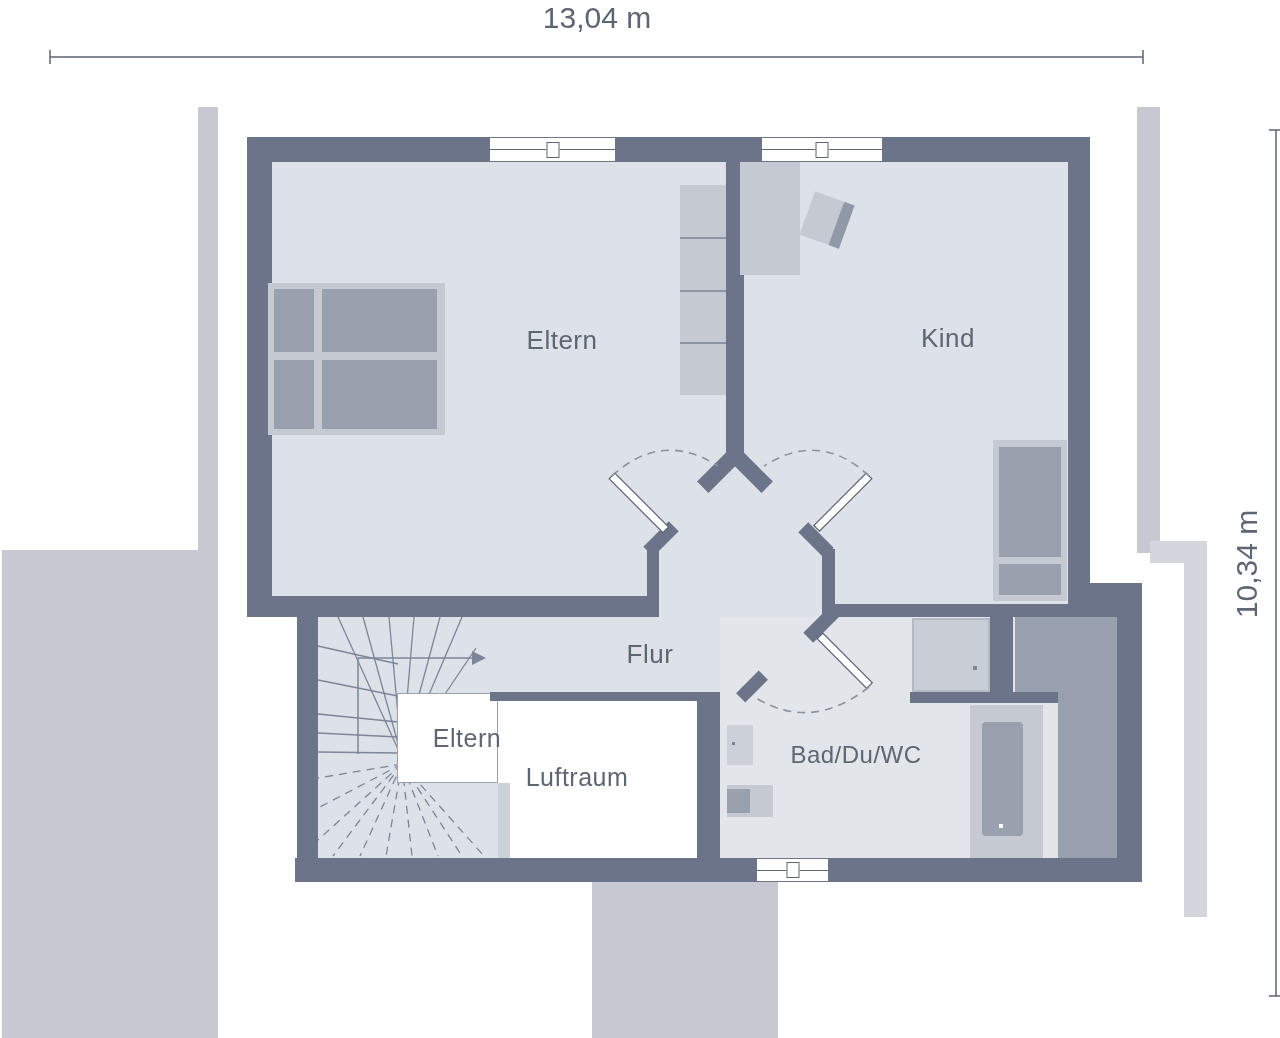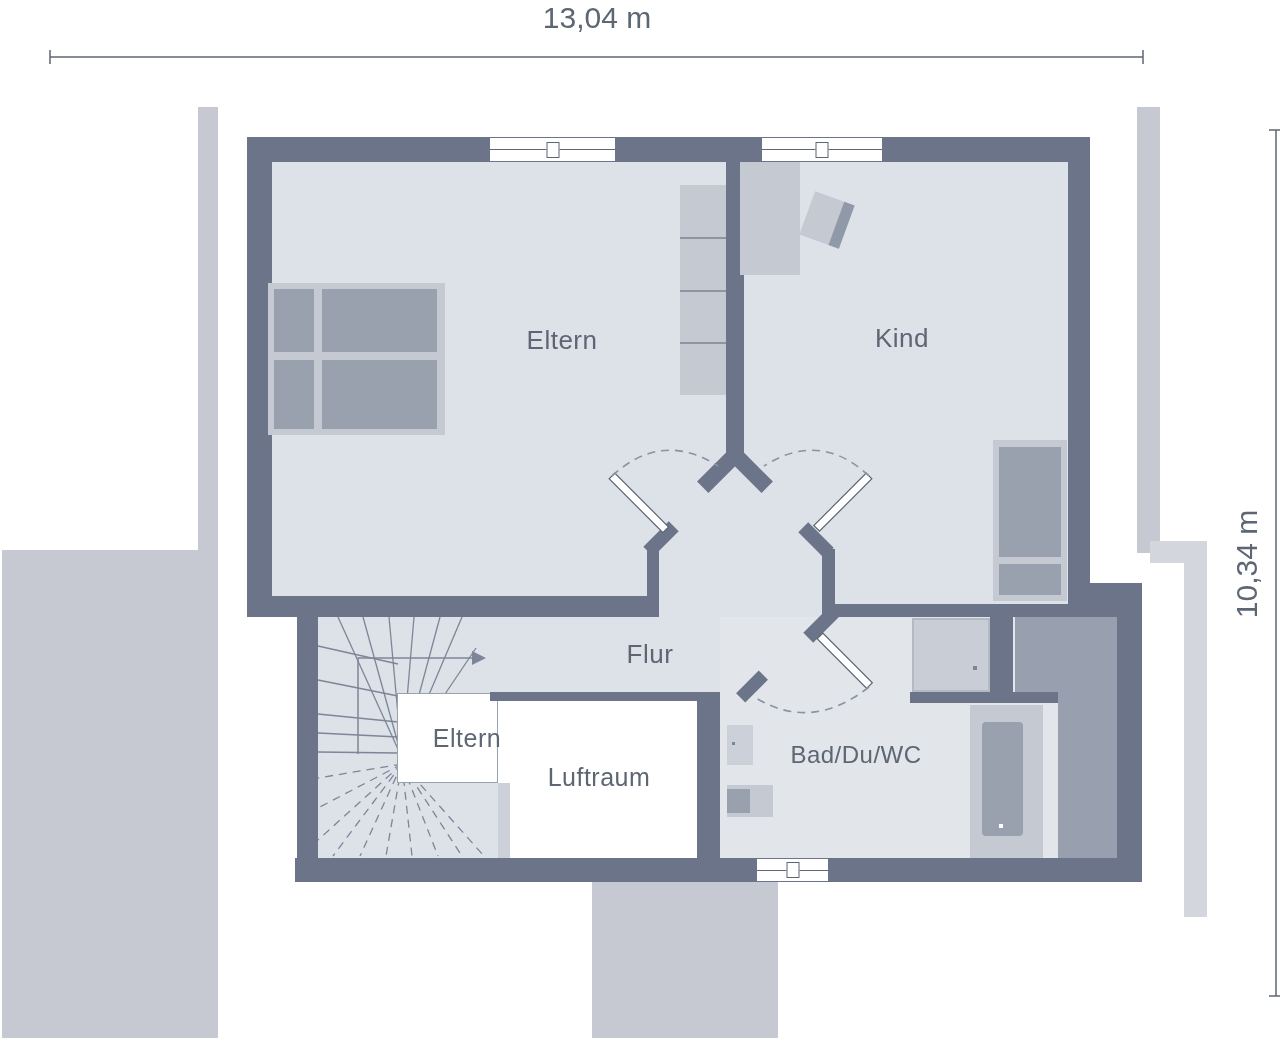--- a/index.html
+++ b/index.html
@@ -167,19 +167,19 @@
       <line x1="1276" y1="130" x2="1276" y2="996"></line>
       <line x1="1269" y1="130" x2="1283" y2="130"></line>
       <line x1="1269" y1="996" x2="1283" y2="996"></line>
     </g>
   </svg>
 
   <div class="dim-label" style="left:597px;top:18px;">13,04 m</div>
   <div class="dim-label vert" style="left:1247px;top:564px;">10,34 m</div>
 
   <div class="room-label" style="left:562px;top:340px;">Eltern</div>
-  <div class="room-label" style="left:902px;top:338px;">Kind</div>
+  <div class="room-label" style="left:948px;top:338px;">Kind</div>
   <div class="room-label" style="left:650px;top:654px;">Flur</div>
   <div class="room-label" style="left:467px;top:738px;font-size:25px;">Eltern</div>
-  <div class="room-label" style="left:599px;top:777px;font-size:25px;">Luftraum</div>
+  <div class="room-label" style="left:577px;top:777px;font-size:25px;">Luftraum</div>
   <div class="room-label" style="left:856px;top:755px;font-size:24px;">Bad/Du/WC</div>
 
 </div>
 
 </body></html>

